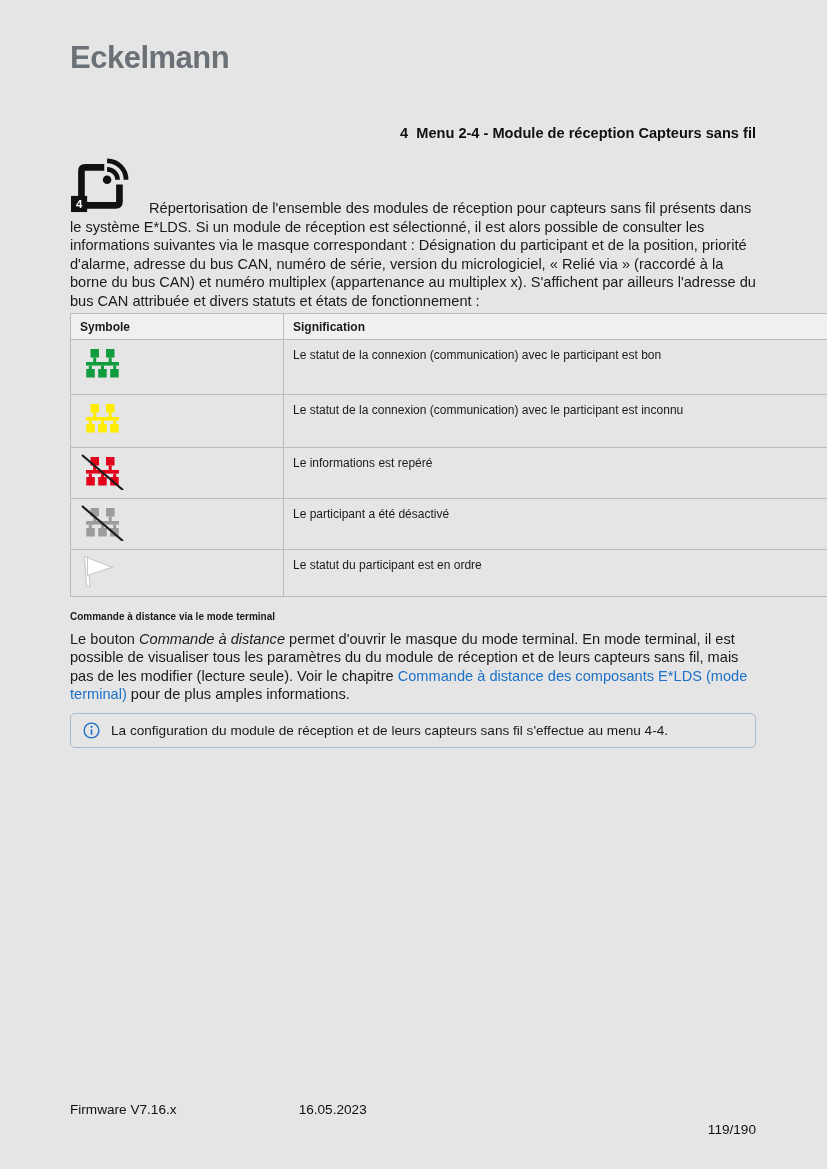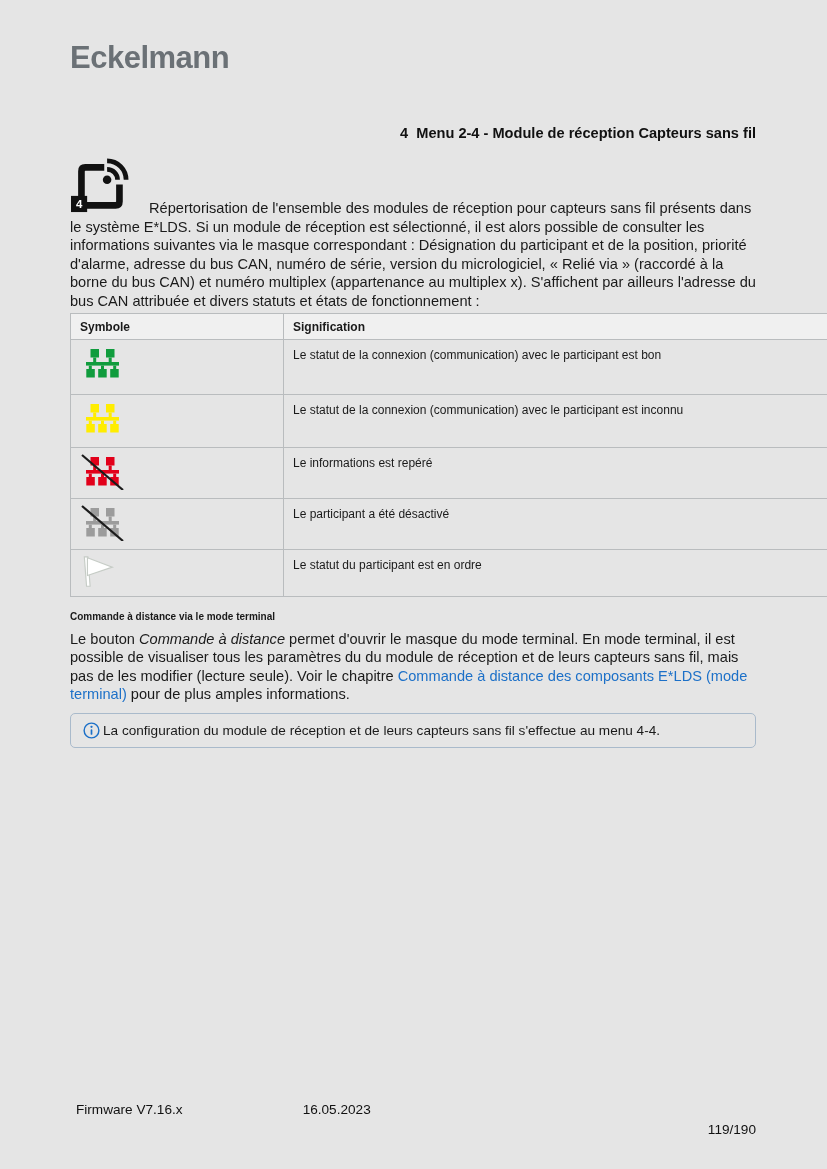--- a/index.html
+++ b/index.html
@@ -22,24 +22,24 @@
   .sym td.meaning { padding-top:8px; }
   .sym td.symcell { padding-top:6px; padding-left:10px; }
 
   .sec-h { margin-top:14px; font-size:10px; font-weight:bold; }
   .sec-p { margin-top:8px; font-size:14.6px; line-height:18.6px; }
   .sec-p .it { font-style:italic; }
   .sec-p .bd { font-weight:normal; }
   .sec-p a.link { text-decoration:none; cursor:pointer; }
 
   .note { margin-top:9px; border:1px solid #a9bacb; border-radius:5px; padding:8px 12px; min-height:34px;
-          display:flex; align-items:center; gap:3px; font-size:13.6px; }
+          display:flex; align-items:center; gap:11px; font-size:13.6px; }
   .note svg { flex:0 0 auto; }
 
-  .footer { position:absolute; left:76px; right:71px; bottom:32px; display:grid;
+  .footer { position:absolute; left:70px; right:71px; bottom:32px; display:grid;
             grid-template-columns:1fr 1fr 1fr; font-size:13.6px; color:#111; }
   .footer .c { text-align:left; }
   .footer .r { text-align:right;margin-top:20px; }
 
   .hidden-defs { position:absolute; width:0; height:0; overflow:hidden; }
 </style>
 </head>
 <body>
 
 <svg class="hidden-defs" aria-hidden="true">

